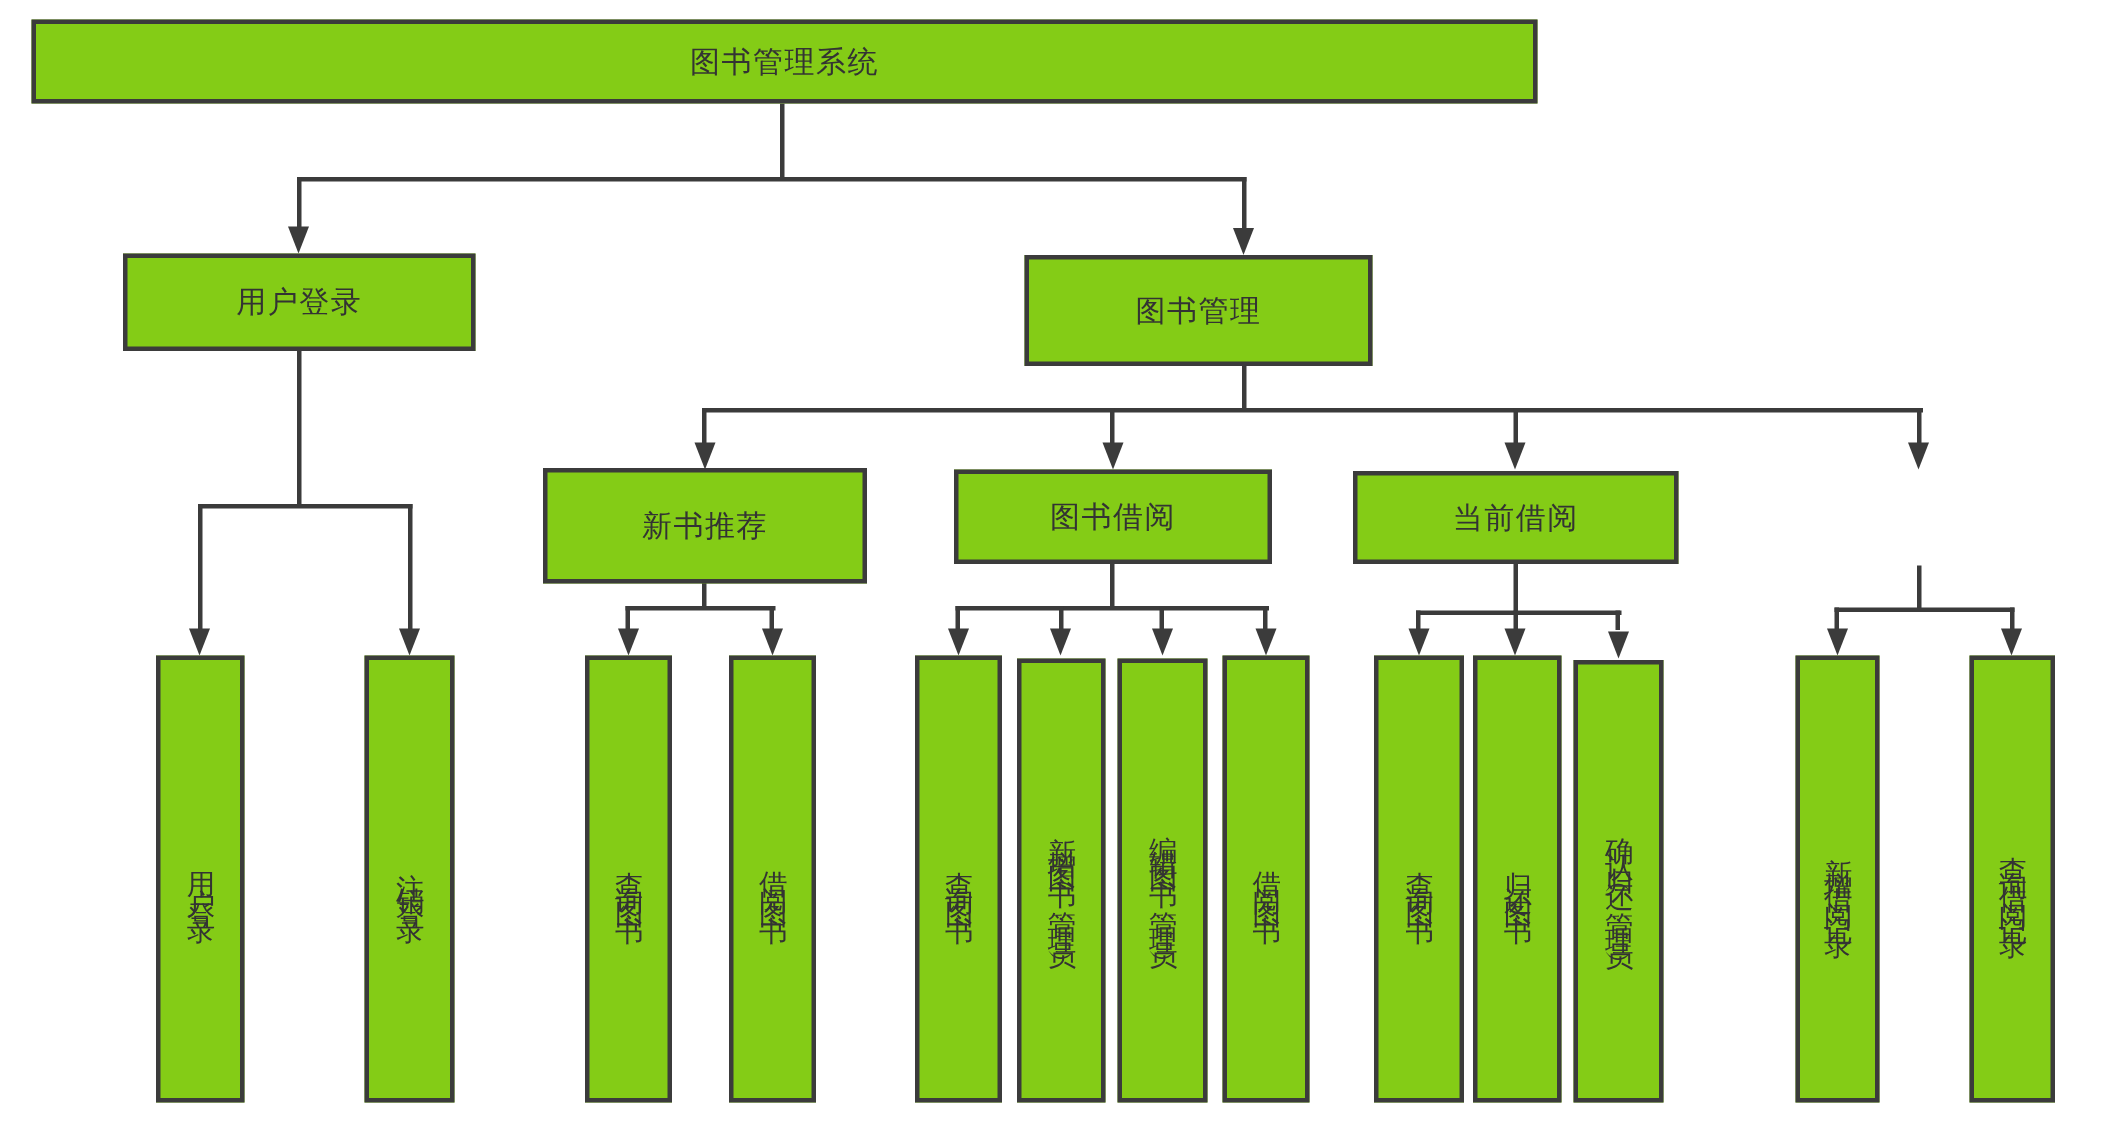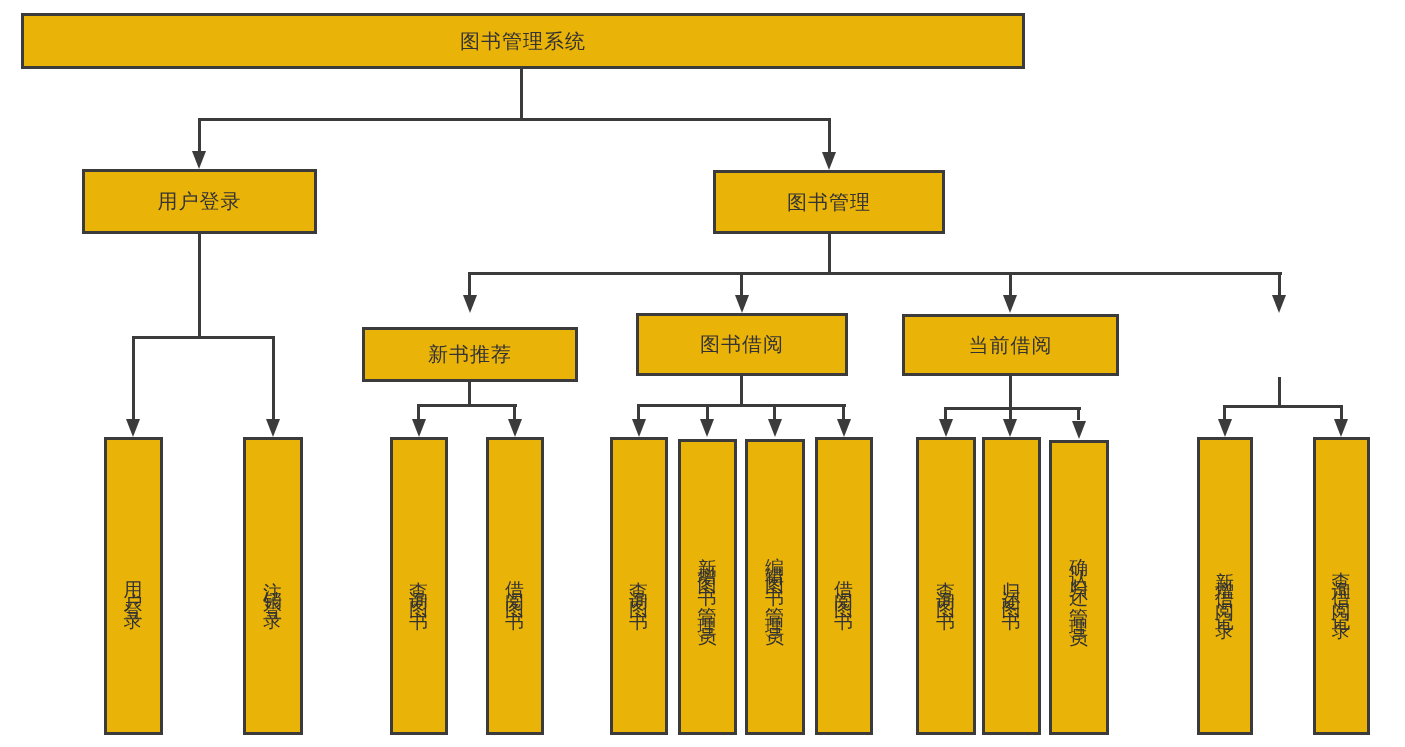--- a/index.html
+++ b/index.html
@@ -1,21 +1,21 @@
 <!DOCTYPE html>
 <html style="--line: #3b3b3b; --text: #333333; --wm: #c8c8c8;"><head>
 <meta charset="utf-8">
 <style>
   html,body{margin:0;padding:0;background:#fff;}
   .stage{
     position:relative;width:1405px;height:747px;background:#fff;overflow:hidden;
     font-family:"Liberation Sans","DejaVu Sans",sans-serif;
   }
   .box{
-    position:absolute;box-sizing:border-box;background:#eab308;
+    position:absolute;box-sizing:border-box;background:#84cc16;
     border:3px solid var(--line,#3b3b3b);
     display:flex;align-items:center;justify-content:center;
     color:var(--text,#333);font-size:20px;letter-spacing:1px;
     z-index:2;
   }
   .vbox{font-size:19px;}
   .vbox span{
     writing-mode:vertical-rl;text-orientation:mixed;
     letter-spacing:10px;line-height:1;
   }
@@ -37,25 +37,25 @@
 
 <div class="stage">
 
   <div class="box" style="left:21px;top:13px;width:1004px;height:56px">
     <span>图书管理系统</span>
   </div>
 
   <div class="box" style="left:82px;top:169px;width:235px;height:65px">
     <span>用户登录</span>
   </div>
-  <div class="box" style="left:713px;top:170px;width:232px;height:64px">
+  <div class="box" style="left:683px;top:170px;width:232px;height:74px">
     <span>图书管理</span>
   </div>
 
-  <div class="box" style="left:362px;top:327px;width:216px;height:55px">
+  <div class="box" style="left:362px;top:312px;width:216px;height:77px">
     <span>新书推荐</span>
   </div>
   <div class="box" style="left:902px;top:314px;width:217px;height:62px">
     <span>当前借阅</span>
   </div>
   <div class="box" style="left:636px;top:313px;width:212px;height:63px">
     <span>图书借阅</span>
   </div>
 
   <div class="box vbox" style="left:104px;top:437px;width:59px;height:298px">

